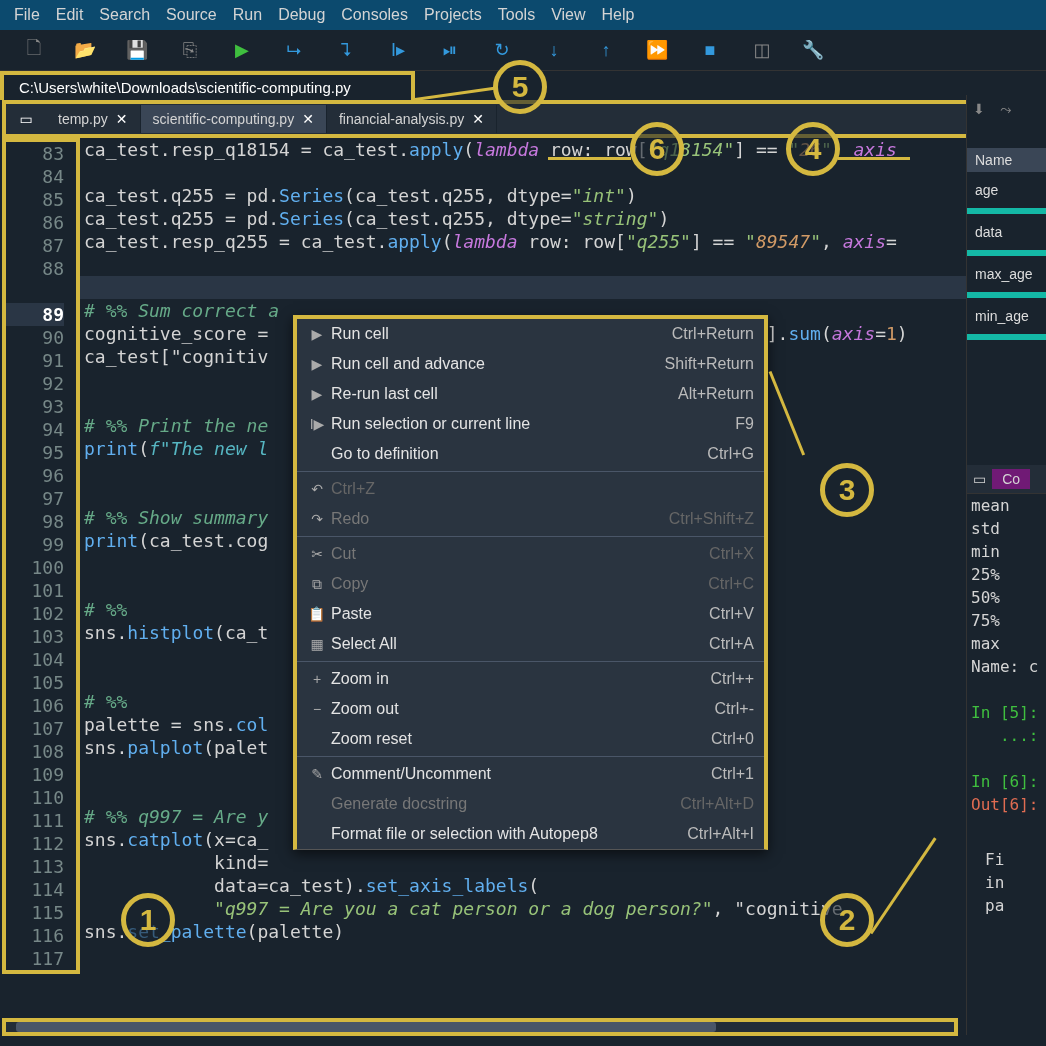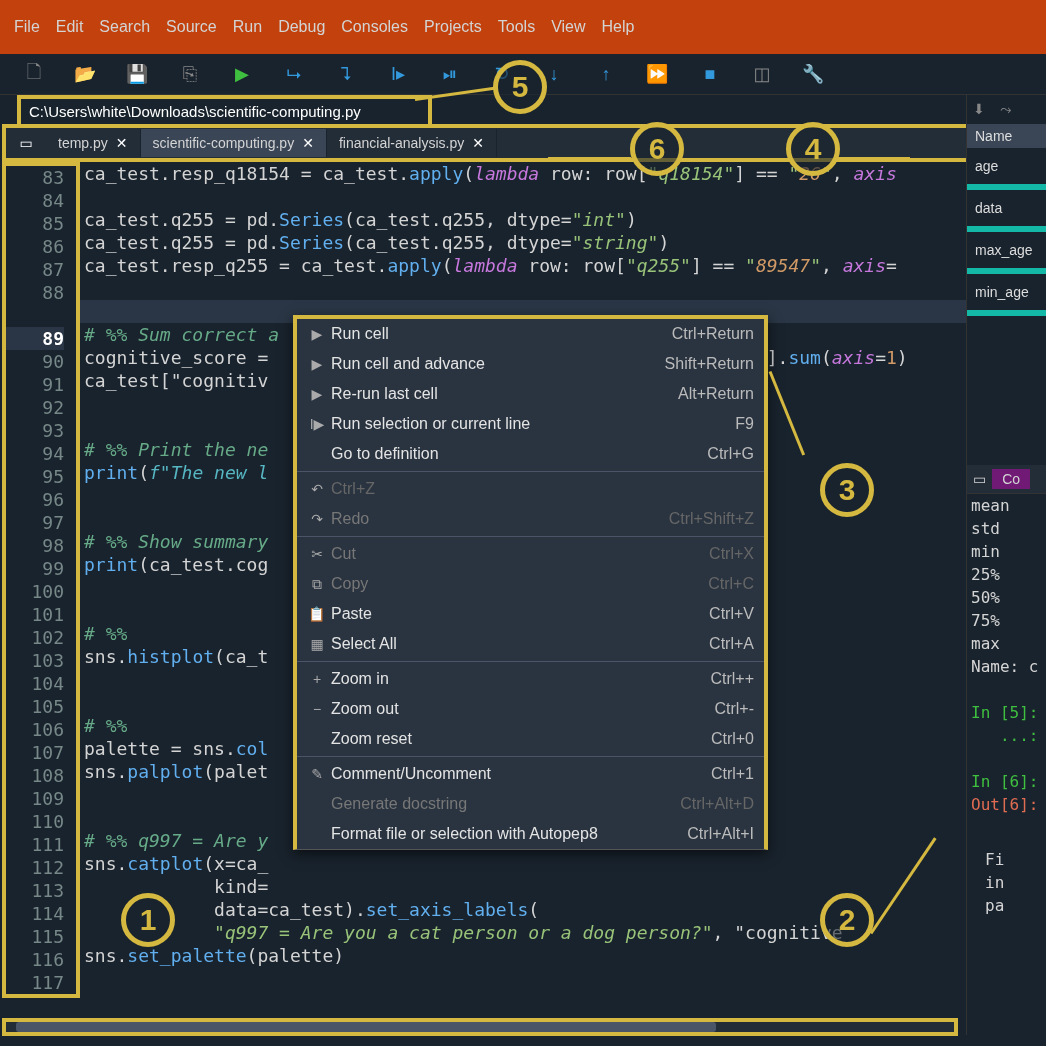--- a/index.html
+++ b/index.html
@@ -1,23 +1,23 @@
 <!DOCTYPE html>
 <html><head>
 <meta charset="utf-8">
 <style>
 * { margin: 0; padding: 0; box-sizing: border-box; }
 body { background: #19232d; color: #d4d4d4; font-family: "Segoe UI", sans-serif; font-size: 14px; width: 1046px; height: 1046px; overflow: hidden; position: relative; }
-.menubar { display: flex; gap: 4px; padding: 16px 8px; background: #c2410c; font-size: 16px; }
+.menubar { display: flex; gap: 4px; padding: 4px 8px; background: #0c4a6e; font-size: 16px; }
 .menubar div { padding: 2px 6px; cursor: pointer; }
 .toolbar { display: flex; gap: 32px; padding: 10px 24px; background: #19232d; border-bottom: 1px solid #333; }
 .toolbar .ticon { width: 20px; height: 20px; display: flex; align-items: center; justify-content: center; color: #3399dd; font-size: 18px; }
 .toolbar .ticon.green { color: #3fbf3f; }
 .toolbar .ticon.gray { color: #888; }
-.pathbar { background: #19232d; padding: 4px 8px; font-size: 15px; color: #fff; border: 4px solid #d4b840; border-bottom: none; width: 415px; margin-left: 17px; }
+.pathbar { background: #19232d; padding: 4px 15px; font-size: 15px; color: #fff; border: 4px solid #d4b840; border-bottom: none; width: 415px; margin-left: 0; }
 .tabsrow { display: flex; align-items: center; background: #232d38; border: 4px solid #d4b840; margin: 0 2px; position: relative; }
 .tabsrow .tabicon { width: 40px; height: 30px; display: flex; align-items: center; justify-content: center; color: #fff; }
 .tab { padding: 6px 12px; display: flex; align-items: center; gap: 8px; background: #232d38; border-right: 1px solid #19232d; text-align: center; }
 .tab.active { background: #3a4656; }
 .tab .close { color: #fff; font-size: 14px; }
 .burger { position: absolute; right: 6px; border: 4px solid #d4b840; padding: 4px 8px; color: #ccc; font-size: 18px; }
 .editor-wrap { display: flex; position: relative; }
 .gutter { background: #19232d; width: 78px; border: 4px solid #d4b840; margin-left: 2px; text-align: right; padding-right: 12px; font-family: "Consolas", monospace; font-size: 18px; color: #788; }
 .gutter .ln { height: 23px; line-height: 23px; }
 .gutter .ln.curr { color: #fff; font-weight: bold; background: #2a3645; margin-top: 23px; }
@@ -28,21 +28,21 @@
 .c-str { color: #98c379; font-style: italic; }
 .c-num { color: #d19a66; }
 .c-cmt { color: #6a8; font-style: italic; }
 .c-call { color: #61afef; }
 .c-fstr { color: #56b6c2; font-style: italic; }
 .vscroll { position: absolute; right: 0; top: 175px; width: 14px; height: 830px; border: 4px solid #d4b840; background: #232d38; }
 .vscroll .thumb { background: #4a5668; width: 100%; height: 300px; margin-top: 260px; border-radius: 3px; }
 .hscroll { position: absolute; left: 2px; bottom: 10px; width: 956px; height: 18px; border: 4px solid #d4b840; background: #232d38; }
 .hscroll .thumb { background: #4a5668; height: 100%; width: 700px; margin-left: 10px; border-radius: 3px; }
 .rightpane { position: absolute; right: 0; top: 95px; width: 80px; height: 940px; background: #19232d; border-left: 1px solid #333; overflow: hidden; }
-.rp-header { background: #3a4656; padding: 4px 8px; color: #ddd; font-size: 14px; }
+.rp-header { background: #3a4656; padding: 4px 8px; color: #ddd; font-size: 14px; margin-top: 24px; }
 .rp-row { padding: 10px 8px; border-bottom: 6px solid #14b8a6; color: #ddd; }
 .rp-console { position: absolute; top: 370px; left: 0; right: 0; }
 .rp-cout { font-family: Consolas, monospace; font-size: 16px; padding: 2px 4px; white-space: pre; }
 .rp-in { color: #3fbf3f; }
 .rp-out { color: #e06c52; }
 .rp-tabico { display:flex; align-items:center; padding:4px 6px; gap:6px; background:#232d38; border-bottom:1px solid #333; }
 .ctxmenu { position: absolute; left: 293px; top: 315px; width: 475px; background: #2a3440; border: 1px solid #555; box-shadow: 0 4px 12px rgba(0,0,0,.6); border-top: 4px solid #d4b840; border-left: 4px solid #d4b840; border-right: 4px solid #d4b840; }
 .ctxmenu .item { display: flex; align-items: center; padding: 6px 10px; font-size: 16px; color: #e4e4e4; }
 .ctxmenu .item.disabled { color: #777; }
 .ctxmenu .item .mi { width: 20px; text-align: center; margin-right: 4px; color: #aaa; font-size: 14px; }

